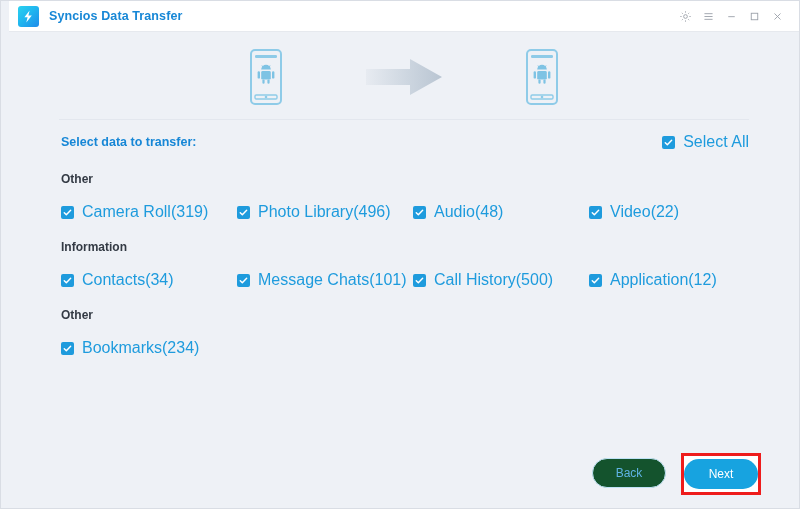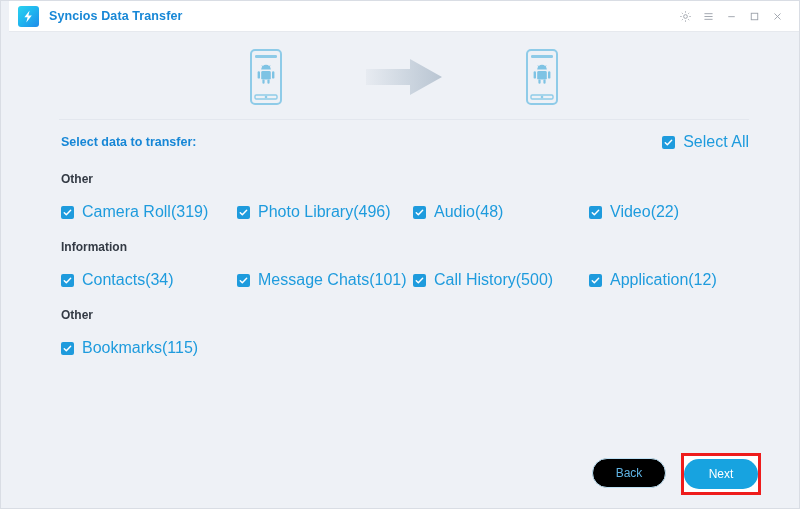--- a/index.html
+++ b/index.html
@@ -153,21 +153,21 @@
     bottom: 0;
     height: 76px;
   }
   .btn-back {
     position: absolute;
     left: 583px; top: 459px - 433px;
     top: 26px;
     width: 74px; height: 30px;
     border-radius: 15px;
     border: 1px solid #bfe2f5;
-    background: #000000;
+    background: #14532d;
     color: #5fb3e4;
     font-size: 12px;
     display: flex; align-items: center; justify-content: center;
     box-sizing: border-box;
     cursor: pointer;
   }
   .next-wrap {
     position: absolute;
     left: 672px; top: 21px;
     width: 80px; height: 42px;
@@ -376,21 +376,21 @@
 
       <div class="group">
         <div class="group-title">Other</div>
         <div class="group-items">
           <div class="cb-item">
             <span class="cbox">
               <svg width="9" height="9" viewBox="0 0 10 10">
                   <path d="M1.4 5.2l2.3 2.3 4.8-5" fill="none" stroke="#ffffff" stroke-width="1.6" stroke-linecap="round" stroke-linejoin="round"></path>
                 </svg>
             </span>
-            <span class="cb-label">Bookmarks(115)</span>
+            <span class="cb-label">Bookmarks(234)</span>
           </div>
         </div>
       </div>
 
     </div>
 
     <div class="footer">
       <div class="btn-back">Back</div>
       <div class="next-wrap">
         <div class="btn-next">Next</div>

